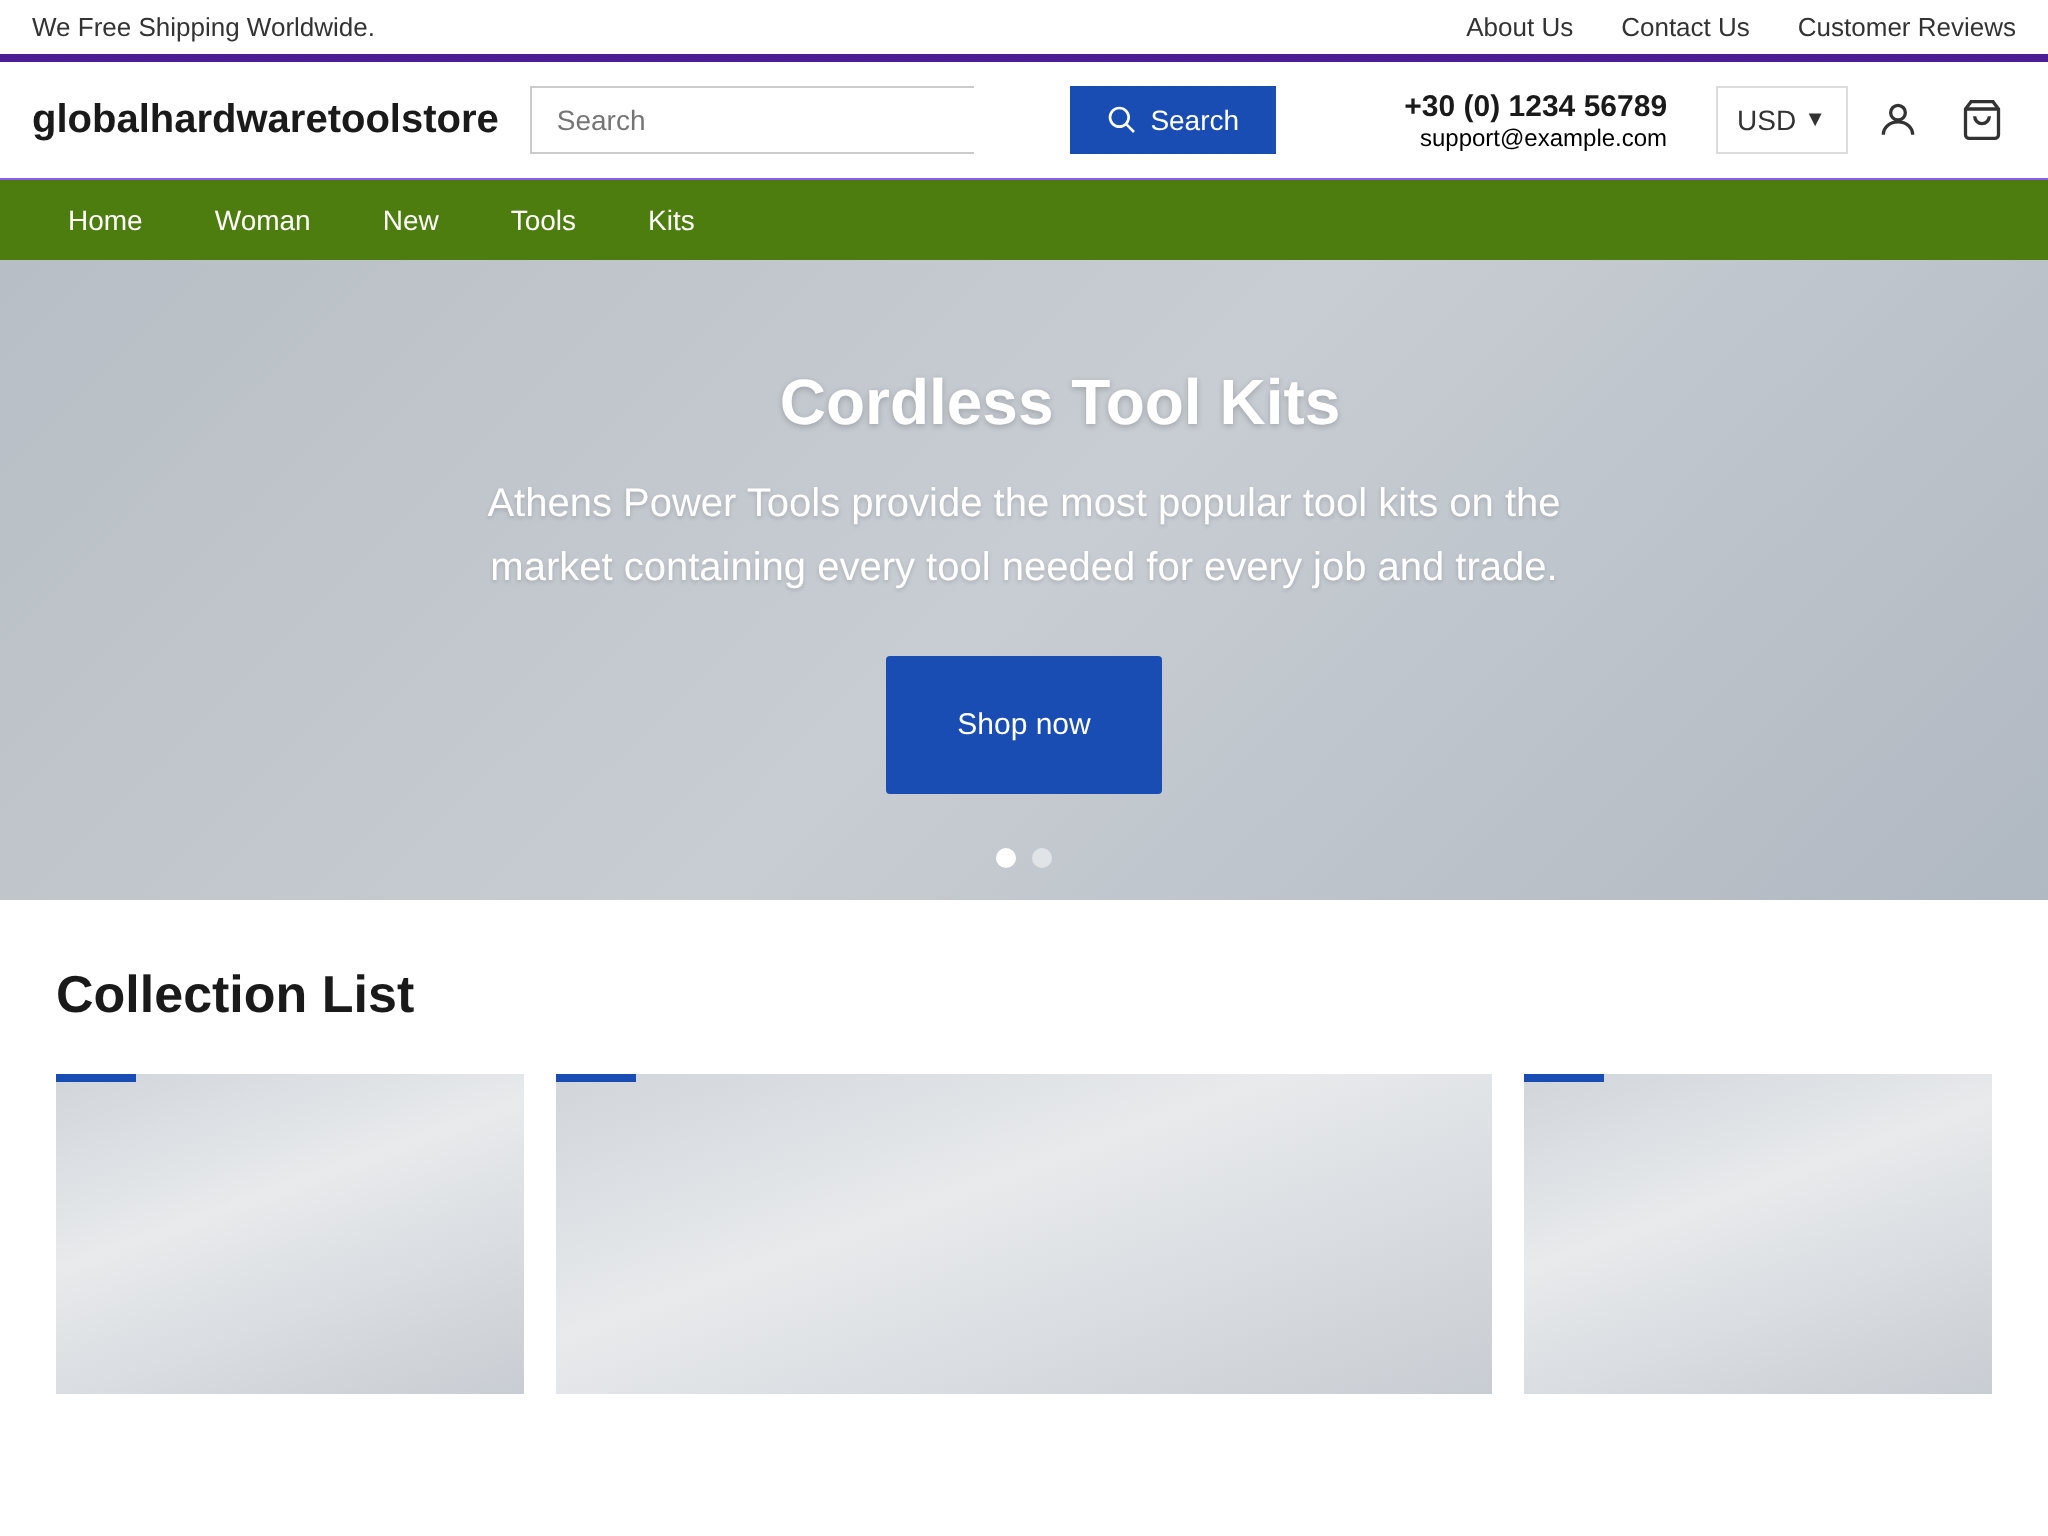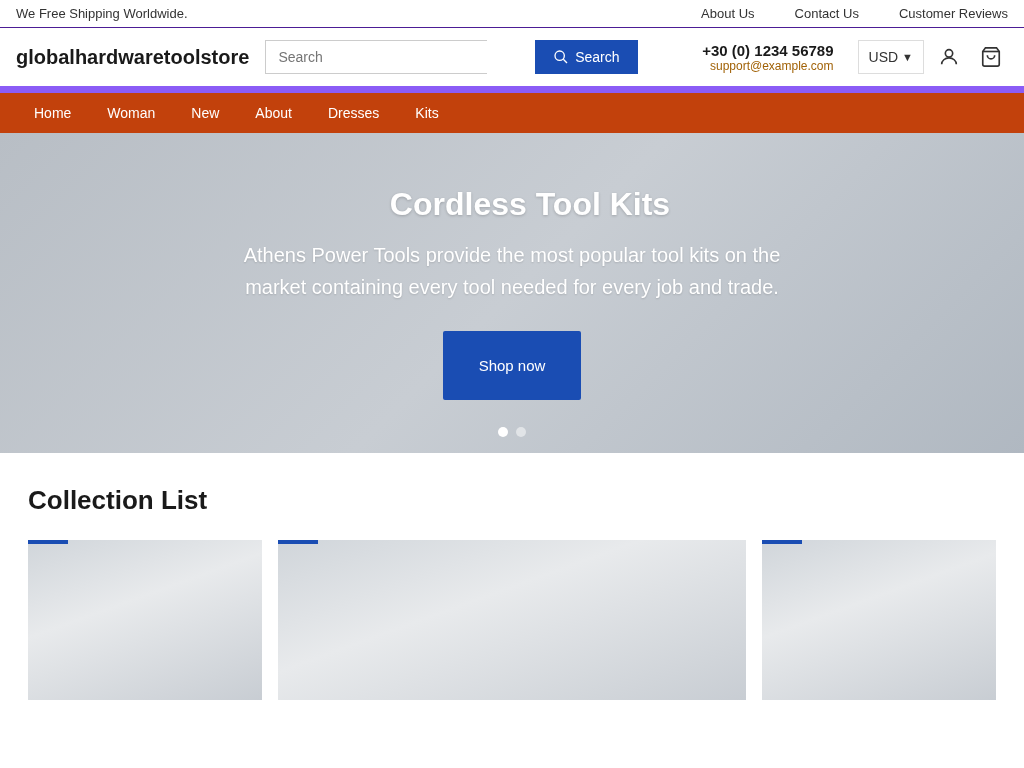--- a/index.html
+++ b/index.html
@@ -5,32 +5,32 @@
     * { margin: 0; padding: 0; box-sizing: border-box; }
     body { font-family: Arial, sans-serif; font-size: 14px; color: #333; background: #fff; width: 1024px; overflow-x: hidden; }
 
     
     .announcement-bar {
       background: #fff;
       padding: 6px 16px;
       display: flex;
       justify-content: space-between;
       align-items: center;
-      border-bottom: 1px solid #4c1d95;
+      border-bottom: 4px solid #4c1d95;
     }
     .announcement-text { font-size: 13px; color: #333; }
-    .top-links { display: flex; gap: 40px; }
+    .top-links { display: flex; gap: 24px; }
     .top-link { font-size: 13px; color: #333; text-decoration: none; cursor: pointer; }
 
     
     .header {
       display: flex;
       align-items: center;
       padding: 12px 16px;
-      border-bottom: 7px solid #8b5cf6;
+      border-bottom: 1px solid #8b5cf6;
       gap: 16px;
     }
     .logo {
       font-size: 20px;
       font-weight: bold;
       color: #1a1a1a;
       white-space: nowrap;
       min-width: 200px;
     }
     .search-container {
@@ -58,21 +58,21 @@
       align-items: center;
       gap: 6px;
       white-space: nowrap;
     }
     .contact-info {
       margin-left: auto;
       text-align: right;
       min-width: 180px;
     }
     .contact-phone { font-size: 15px; font-weight: bold; color: #1a1a1a; }
-    .contact-email { font-size: 12px; color: #a16207; }
+    .contact-email { font-size: 12px; color: #000000; }
     .header-actions {
       display: flex;
       gap: 8px;
       margin-left: 8px;
     }
     .currency-selector {
       display: flex;
       align-items: center;
       gap: 4px;
       cursor: pointer;
@@ -85,21 +85,21 @@
       border: none;
       cursor: pointer;
       padding: 6px;
       display: flex;
       align-items: center;
       justify-content: center;
     }
 
     
     .nav-bar {
-      background: #c2410c;
+      background: #4d7c0f;
       display: flex;
       align-items: center;
       padding: 0 16px;
     }
     .nav-item {
       color: #fff;
       padding: 12px 18px;
       cursor: pointer;
       font-size: 14px;
       text-decoration: none;
@@ -245,22 +245,21 @@
         <path d="M16 10a4 4 0 01-8 0"></path>
       </svg>
     </button>
   </div>
 </div>
 
 <nav class="nav-bar">
   <a class="nav-item">Home</a>
   <a class="nav-item">Woman</a>
   <a class="nav-item">New</a>
-  <a class="nav-item">About</a>
-  <a class="nav-item">Dresses</a>
+  <a class="nav-item">Tools</a>
   <a class="nav-item">Kits</a>
 </nav>
 
 <div class="hero">
   <h1 class="hero-title">Cordless Tool Kits</h1>
   <p class="hero-description">Athens Power Tools provide the most popular tool kits on the market containing every tool needed for every job and trade.</p>
   <button class="hero-btn">Shop now</button>
   <div class="hero-dots">
     <div class="dot active"></div>
     <div class="dot"></div>

